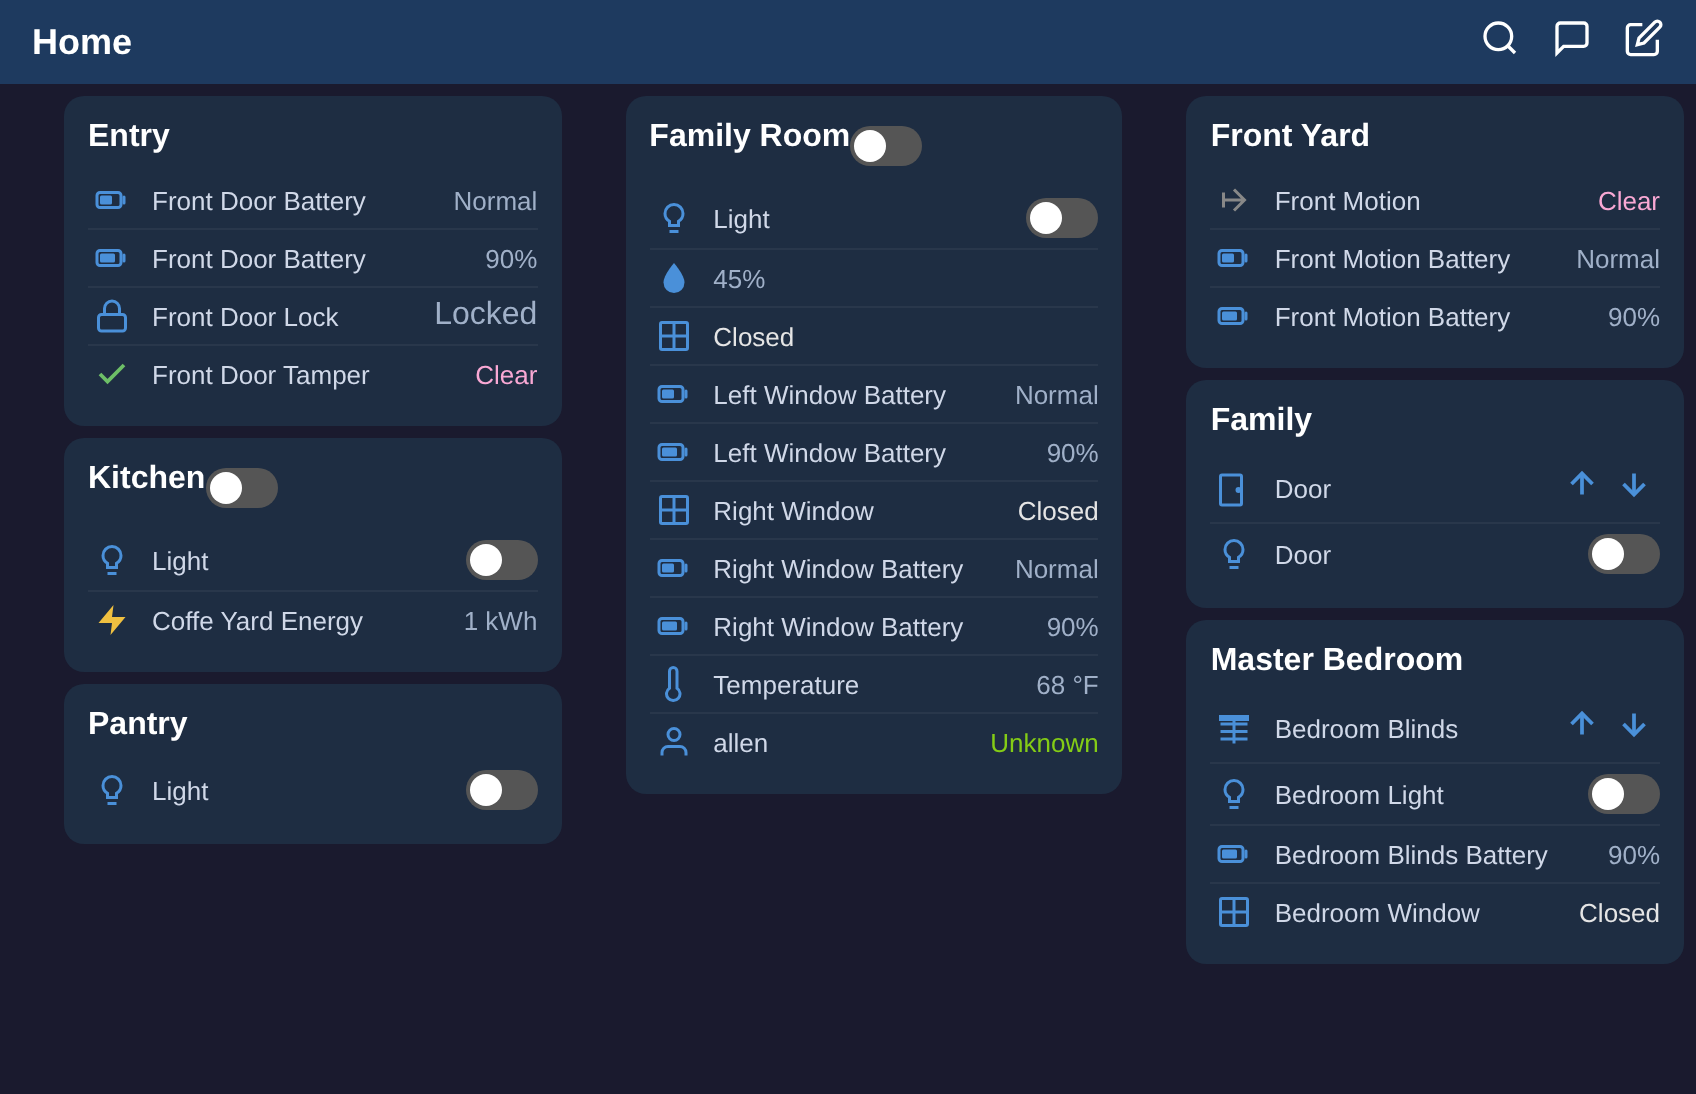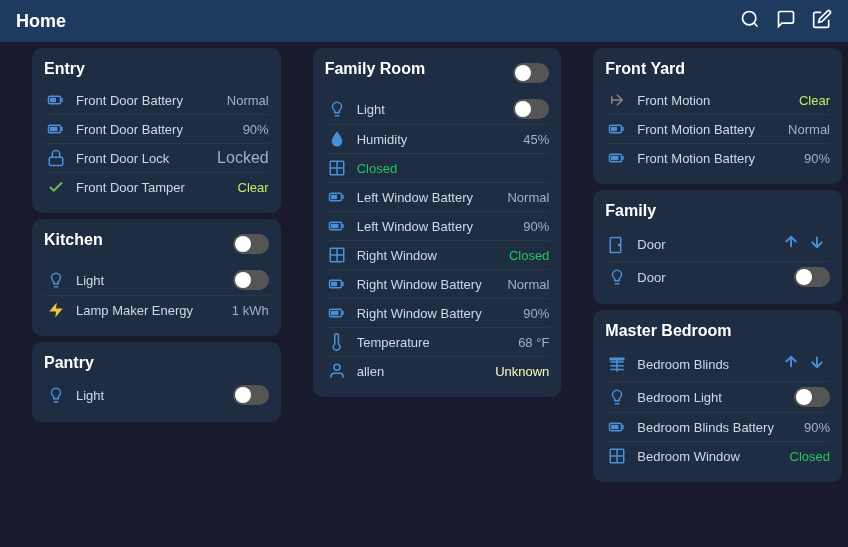--- a/index.html
+++ b/index.html
@@ -56,21 +56,20 @@
     }
     .panel-title {
       font-size: 16px;
       font-weight: 600;
       color: #fff;
       margin-bottom: 8px;
     }
     .panel-header {
       display: flex;
       align-items: center;
-      justify-content: space-between;
       margin-bottom: 8px;
     }
     .row {
       display: flex;
       align-items: center;
       padding: 5px 0;
       border-bottom: 1px solid rgba(255,255,255,0.05);
     }
     .row:last-child { border-bottom: none; }
     .row-icon {
@@ -107,25 +106,25 @@
       top: 2px;
       left: 2px;
       transition: left 0.2s;
     }
     .arrow-btn {
       color: #4a90d9;
       font-size: 18px;
       cursor: pointer;
       padding: 0 4px;
     }
-    .status-clear { color: #bef264; font-size: 13px; }
+    .status-clear { color: #f9a8d4; font-size: 13px; }
     .status-normal { color: #a0b0c8; font-size: 13px; }
     .status-locked { color: #a0b0c8; font-size: 16px; }
-    .status-closed { color: #22c55e; font-size: 13px; }
-    .status-unknown { color: #fef9c3; font-size: 13px; }
+    .status-closed { color: #e5e5e5; font-size: 13px; }
+    .status-unknown { color: #84cc16; font-size: 13px; }
 
     .svg-icon {
       width: 18px;
       height: 18px;
     }
   </style>
 </head>
 <body>
 
 <div class="top-bar">
@@ -220,21 +219,21 @@
         <span class="row-label">Light</span>
         <div class="toggle"></div>
       </div>
 
       <div class="row">
         <div class="row-icon">
           <svg class="svg-icon" viewBox="0 0 24 24" fill="#f0c040" stroke="none">
               <polygon points="13,2 3,14 12,14 11,22 21,10 12,10"></polygon>
             </svg>
         </div>
-        <span class="row-label">Lamp Maker Energy</span>
+        <span class="row-label">Coffe Yard Energy</span>
         <span class="status-normal">1 kWh</span>
       </div>
     </div>
 
     <div class="panel">
       <div class="panel-title">Pantry</div>
       <div class="row">
         <div class="row-icon">
           <svg class="svg-icon" viewBox="0 0 24 24" fill="none" stroke="#4a90d9" stroke-width="2">
               <path d="M9 21h6M12 3a6 6 0 0 1 6 6c0 2.22-1.21 4.16-3 5.2V17H9v-2.8A6 6 0 0 1 6 9a6 6 0 0 1 6-6z"></path>
@@ -264,21 +263,20 @@
         <span class="row-label">Light</span>
         <div class="toggle"></div>
       </div>
 
       <div class="row">
         <div class="row-icon">
           <svg class="svg-icon" viewBox="0 0 24 24" fill="#4a90d9" stroke="none">
               <path d="M12 2C12 2 5 10 5 15a7 7 0 0 0 14 0C19 10 12 2 12 2z"></path>
             </svg>
         </div>
-        <span class="row-label">Humidity</span>
         <span class="status-normal">45%</span>
       </div>
 
       <div class="row">
         <div class="row-icon">
           <svg class="svg-icon" viewBox="0 0 24 24" fill="none" stroke="#4a90d9" stroke-width="2">
               <rect x="3" y="3" width="18" height="18" rx="1"></rect>
               <line x1="12" y1="3" x2="12" y2="21"></line>
               <line x1="3" y1="12" x2="21" y2="12"></line>
             </svg>

